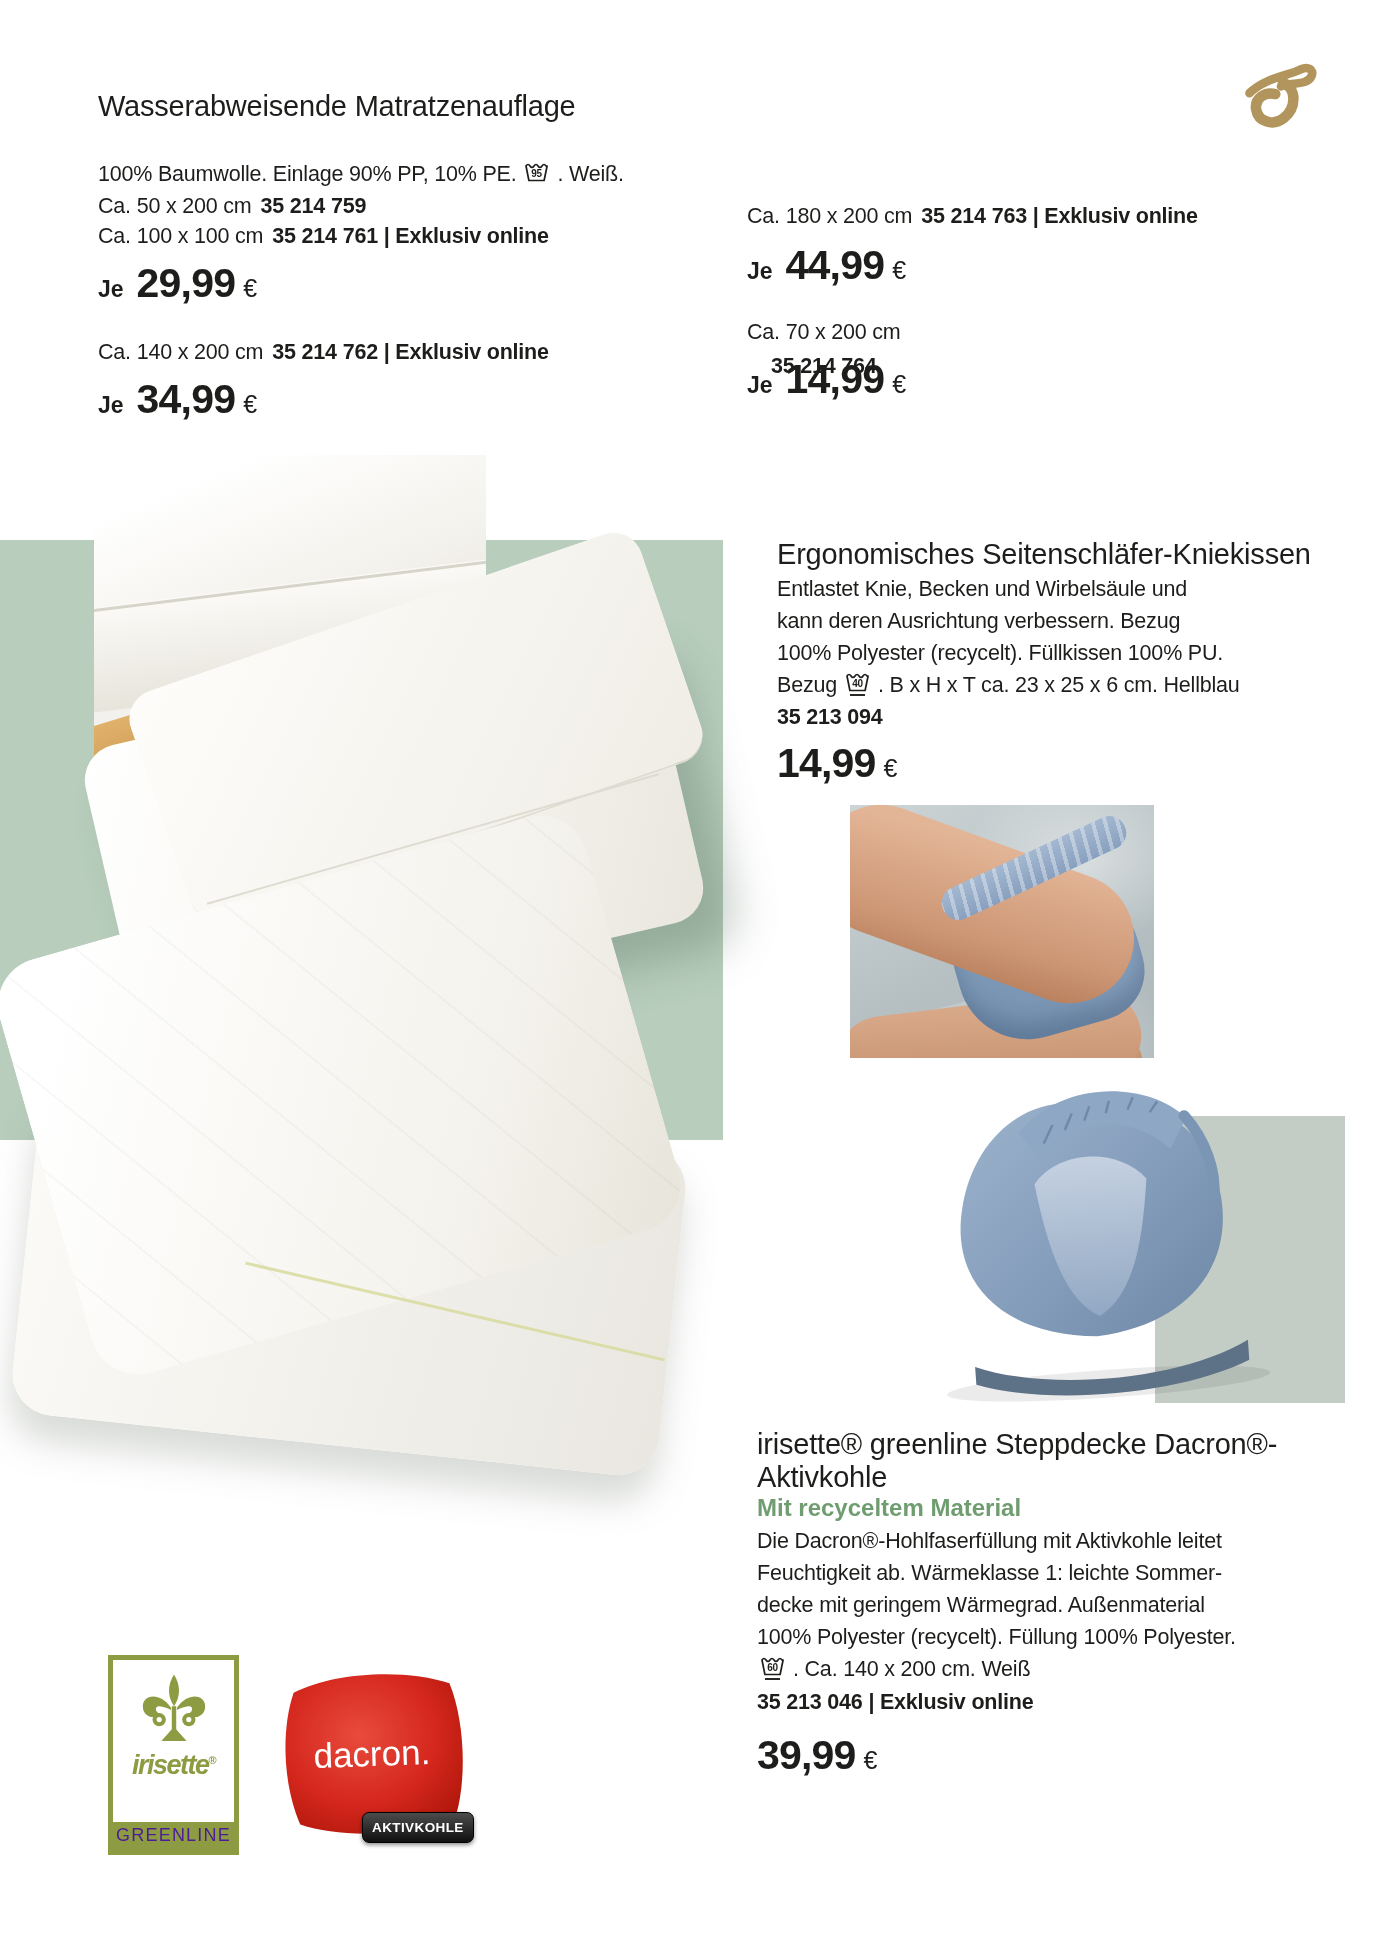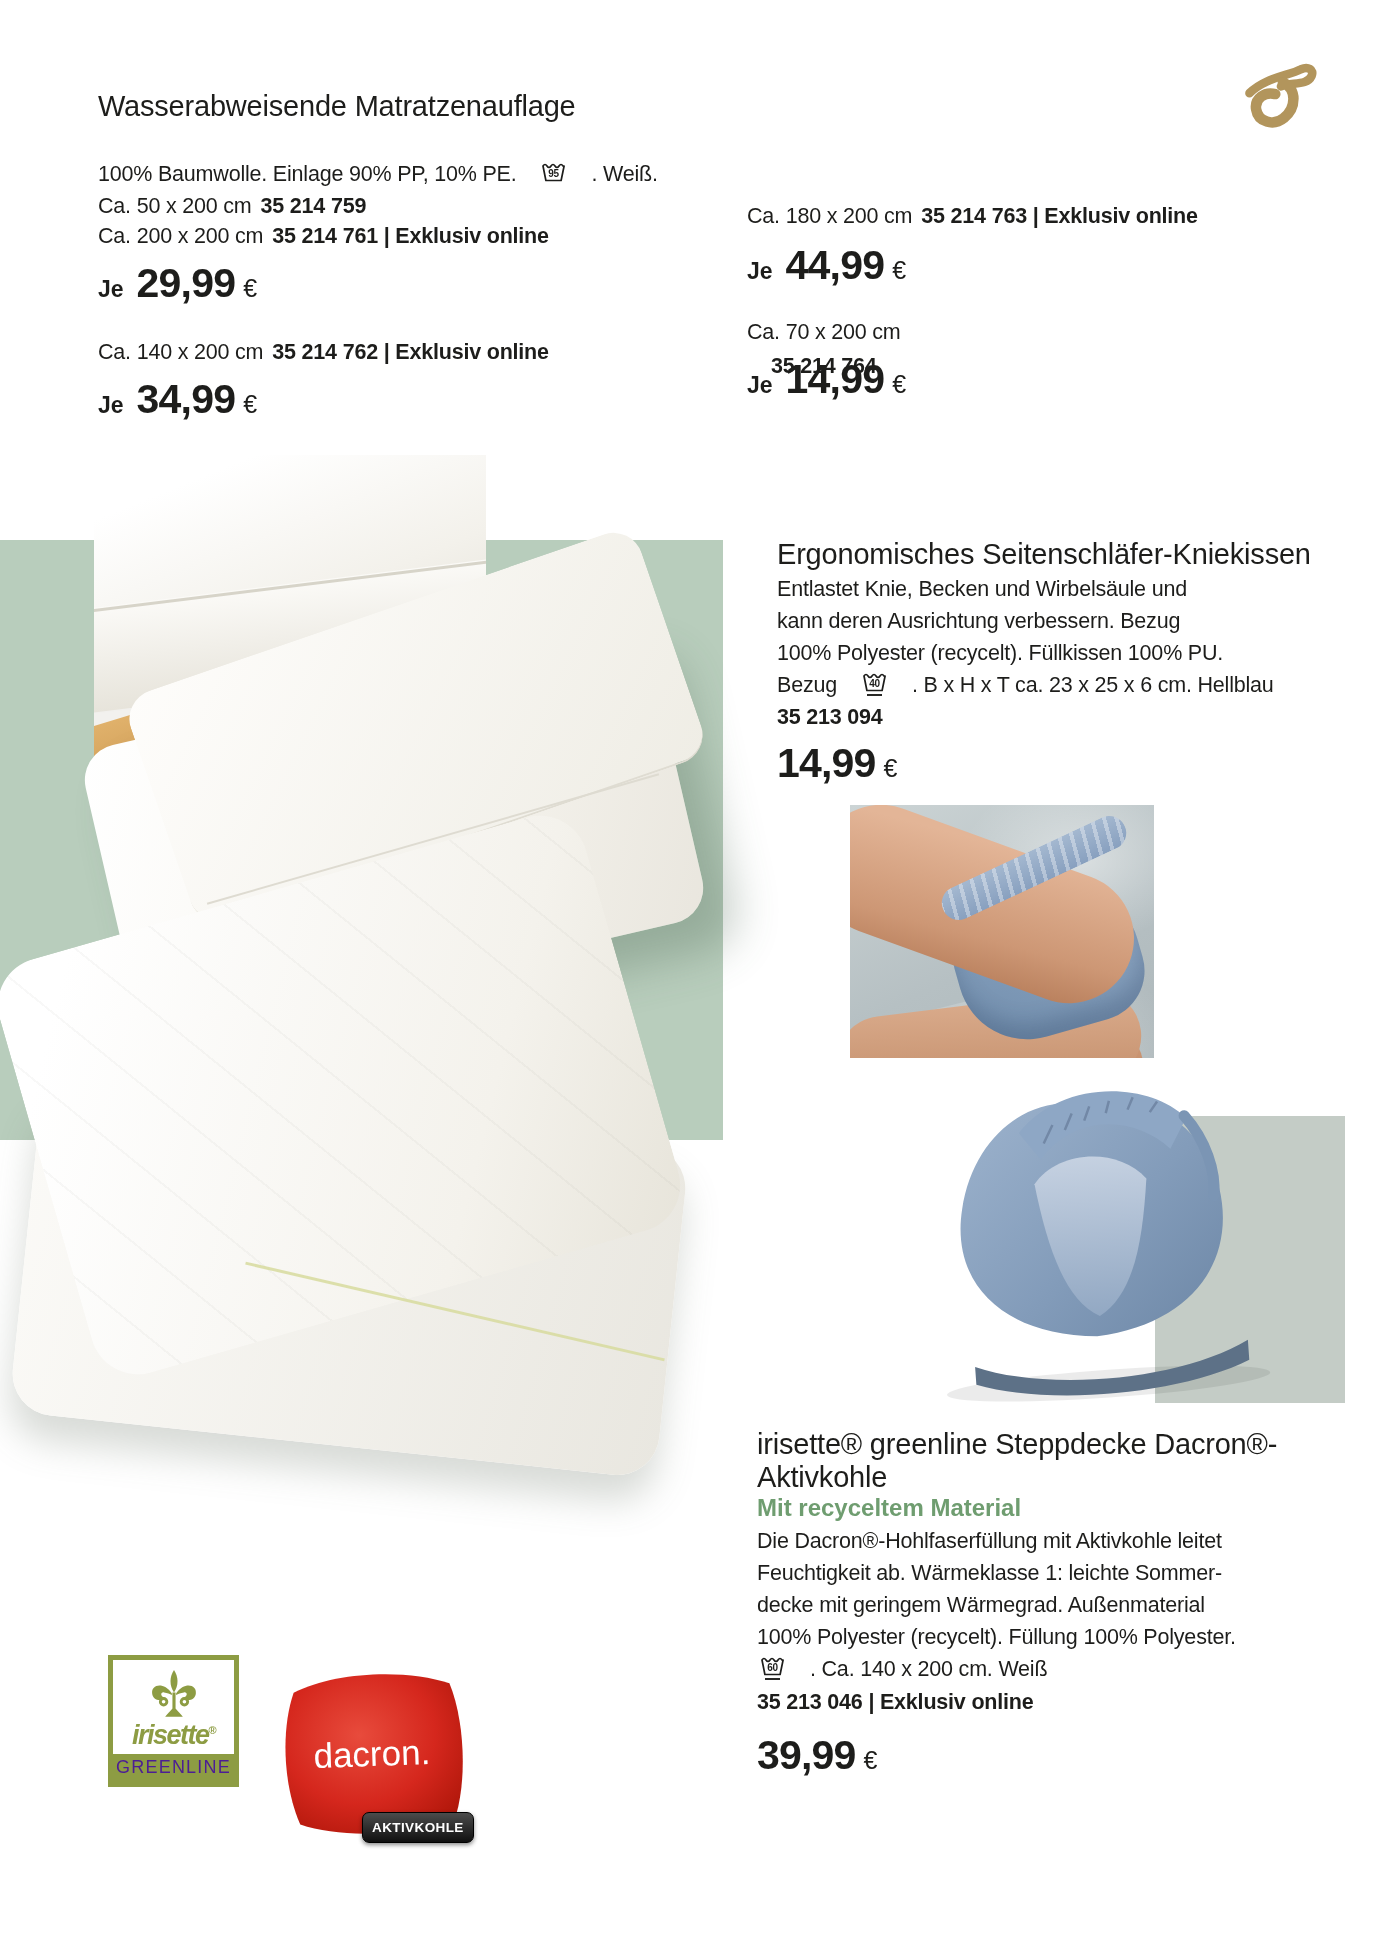--- a/index.html
+++ b/index.html
@@ -13,21 +13,21 @@
   .hl{font-size:24px;font-weight:700;color:#6f9d70;white-space:nowrap;}
   .price{display:flex;align-items:baseline;white-space:nowrap;}
   .price .je{font-size:23px;font-weight:700;margin-right:13px;}
   .price .num{font-size:41px;font-weight:700;letter-spacing:-0.8px;}
   .price .eur{font-size:25px;font-weight:400;margin-left:8px;}
   
   .wash{width:31px;height:28px;flex:0 0 auto;}
   .wash .tub{fill:none;stroke:#1d1d1b;stroke-width:1.7;stroke-linejoin:round;}
   .wash text{font-size:10px;font-weight:700;fill:#1d1d1b;text-anchor:middle;}
   .wash line{stroke:#1d1d1b;stroke-width:1.9;}
-  .gap-s{gap:22px;justify-content:flex-end;}
+  .gap-s{gap:5px;justify-content:flex-end;}
   
   .greenblock{left:0;top:540px;width:723px;height:600px;background:#b8cdbc;}
   
   .bedphoto{left:94px;top:455px;width:392px;height:350px;background:#f2f1ee;overflow:hidden;}
   .bp-floor{position:absolute;right:-60px;bottom:-60px;width:360px;height:200px;background:#ecd9ae;transform:rotate(-18deg);}
   .bp-leg{position:absolute;left:118px;bottom:-18px;width:96px;height:130px;background:linear-gradient(#cf9a50,#b9843c);transform:rotate(4deg);}
   .bp-rail{position:absolute;left:-70px;top:212px;width:540px;height:92px;background:linear-gradient(#e0b16b,#c7944d);transform:rotate(-17deg);}
   .bp-matt{position:absolute;left:-44px;top:-36px;width:490px;height:226px;background:linear-gradient(165deg,#ffffff 25%,#f3f1eb 70%,#e6e3da);border-radius:18px;transform:rotate(-7deg);box-shadow:0 16px 26px rgba(110,100,80,.28);}
   .bp-skirt{position:absolute;left:-36px;top:128px;width:480px;height:104px;background:linear-gradient(#fbfaf7,#e7e4db);border-radius:12px;transform:rotate(-7deg);}
   .bp-seam{position:absolute;left:-24px;top:128px;width:470px;height:3px;background:#d7d4c9;transform:rotate(-7deg);}
@@ -66,21 +66,21 @@
             background:linear-gradient(175deg,#e3b597 10%,#cd9775 70%,#b87f5c);}
   .ls-strap{position:absolute;left:84px;top:46px;width:200px;height:34px;border-radius:18px;transform:rotate(-25deg);
             background:repeating-linear-gradient(100deg,rgba(255,255,255,.35) 0 4px,transparent 4px 12px),
                        linear-gradient(#a4b8d0,#88a0bf);}
   
   .kpphoto{left:800px;top:1058px;width:545px;height:345px;background:#ffffff;}
   .kp-band{position:absolute;left:355px;top:58px;width:190px;height:287px;background:#c4ccc6;}
   .kp-svg{position:absolute;left:88px;top:4px;width:420px;height:340px;transform:rotate(-4deg);}
   
   .tchibo{left:1238px;top:52px;width:86px;height:88px;}
-  .irisette{left:108px;top:1655px;width:131px;height:132px;box-sizing:border-box;border:5px solid #8d9c43;
+  .irisette{left:108px;top:1655px;width:131px;height:200px;box-sizing:border-box;border:5px solid #8d9c43;
             background:#fff;display:flex;flex-direction:column;align-items:center;}
   .itree{width:74px;height:82px;margin-top:9px;}
   .iname{color:#8d9c43;font-weight:700;font-style:italic;font-size:27px;letter-spacing:-1.5px;line-height:1;margin:1px 0 5px;}
   .iname .ireg{font-size:11px;vertical-align:super;font-style:normal;}
   .iband{width:100%;background:#8d9c43;color:#4c1d95;text-align:center;font-size:18px;letter-spacing:1.2px;
          padding:4px 0 6px;line-height:1;margin-top:auto;}
   .dacron{left:268px;top:1660px;width:210px;height:196px;}
   .dacron svg{width:100%;height:100%;}
   .kbadge{position:absolute;left:94px;top:152px;background:linear-gradient(#4c4c4c,#101010);color:#fff;
           font-weight:700;font-size:13.5px;letter-spacing:.4px;padding:7px 9px;border-radius:7px;
@@ -164,21 +164,21 @@
     </svg>
     <span>. Weiß.</span>
   </div>
 
   <div class="abs line" style="left:98px;top:194px;">
     <span>Ca. 50 x 200 cm</span>
     <span class="b">35 214 759</span>
   </div>
 
   <div class="abs line" style="left:98px;top:224px;">
-    <span>Ca. 200 x 200 cm</span>
+    <span>Ca. 100 x 100 cm</span>
     <span class="b">35 214 761 | Exklusiv online</span>
   </div>
 
   <div class="abs price" style="left:98px;top:260px;">
     <span class="je">Je</span>
     <span class="num">29,99</span>
     <span class="eur">€</span>
   </div>
 
   <div class="abs line" style="left:98px;top:340px;">

